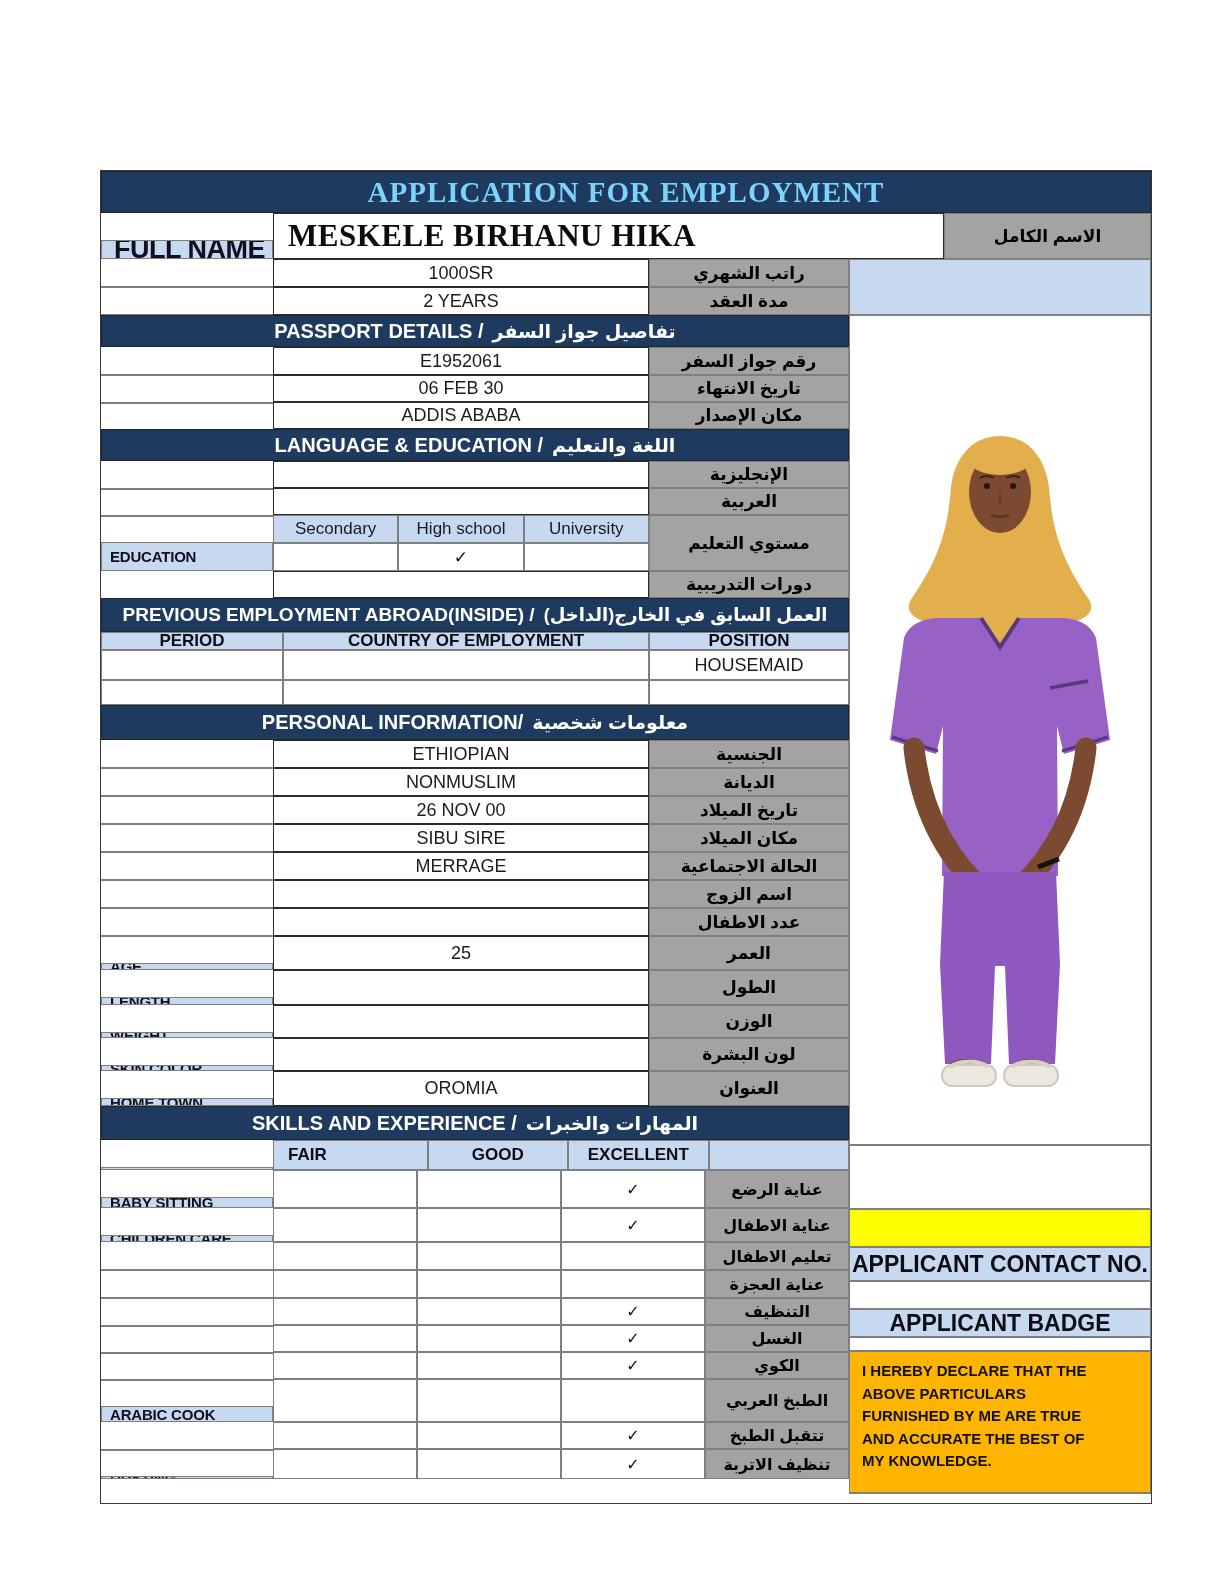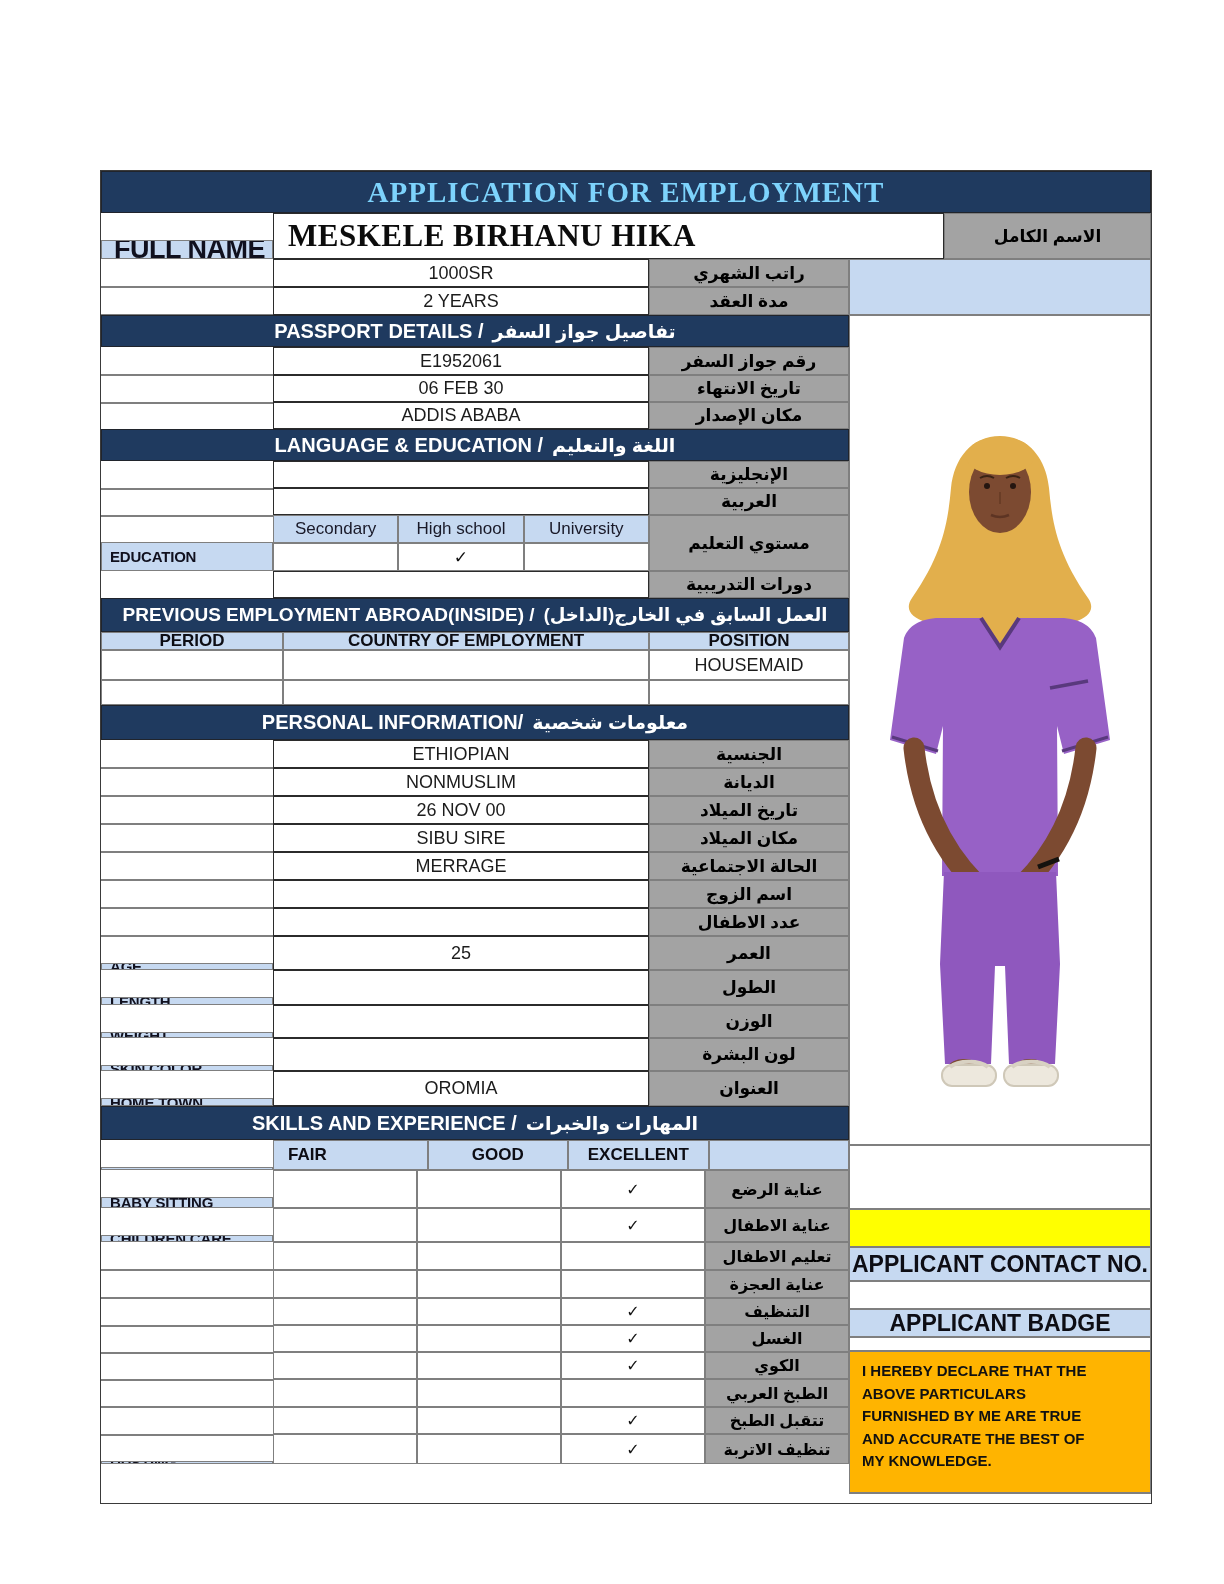--- a/index.html
+++ b/index.html
@@ -320,21 +320,21 @@
         <div class="cell sk">✓</div>
         <div class="cell ar w3 ar-sk">الغسل</div>
       </div>
       <div class="row" style="height:27px">
         <div class="cell lbl w1">IRONING</div>
         <div class="cell sk"></div>
         <div class="cell sk"></div>
         <div class="cell sk">✓</div>
         <div class="cell ar w3 ar-sk">الكوي</div>
       </div>
-      <div class="row" style="height:28px">
+      <div class="row" style="height:43px">
         <div class="cell lbl w1">ARABIC COOK</div>
         <div class="cell sk"></div>
         <div class="cell sk"></div>
         <div class="cell sk"></div>
         <div class="cell ar w3 ar-sk">الطبخ العربي</div>
       </div>
       <div class="row" style="height:27px">
         <div class="cell lbl w1">SKILLS SKILLS</div>
         <div class="cell sk"></div>
         <div class="cell sk"></div>

